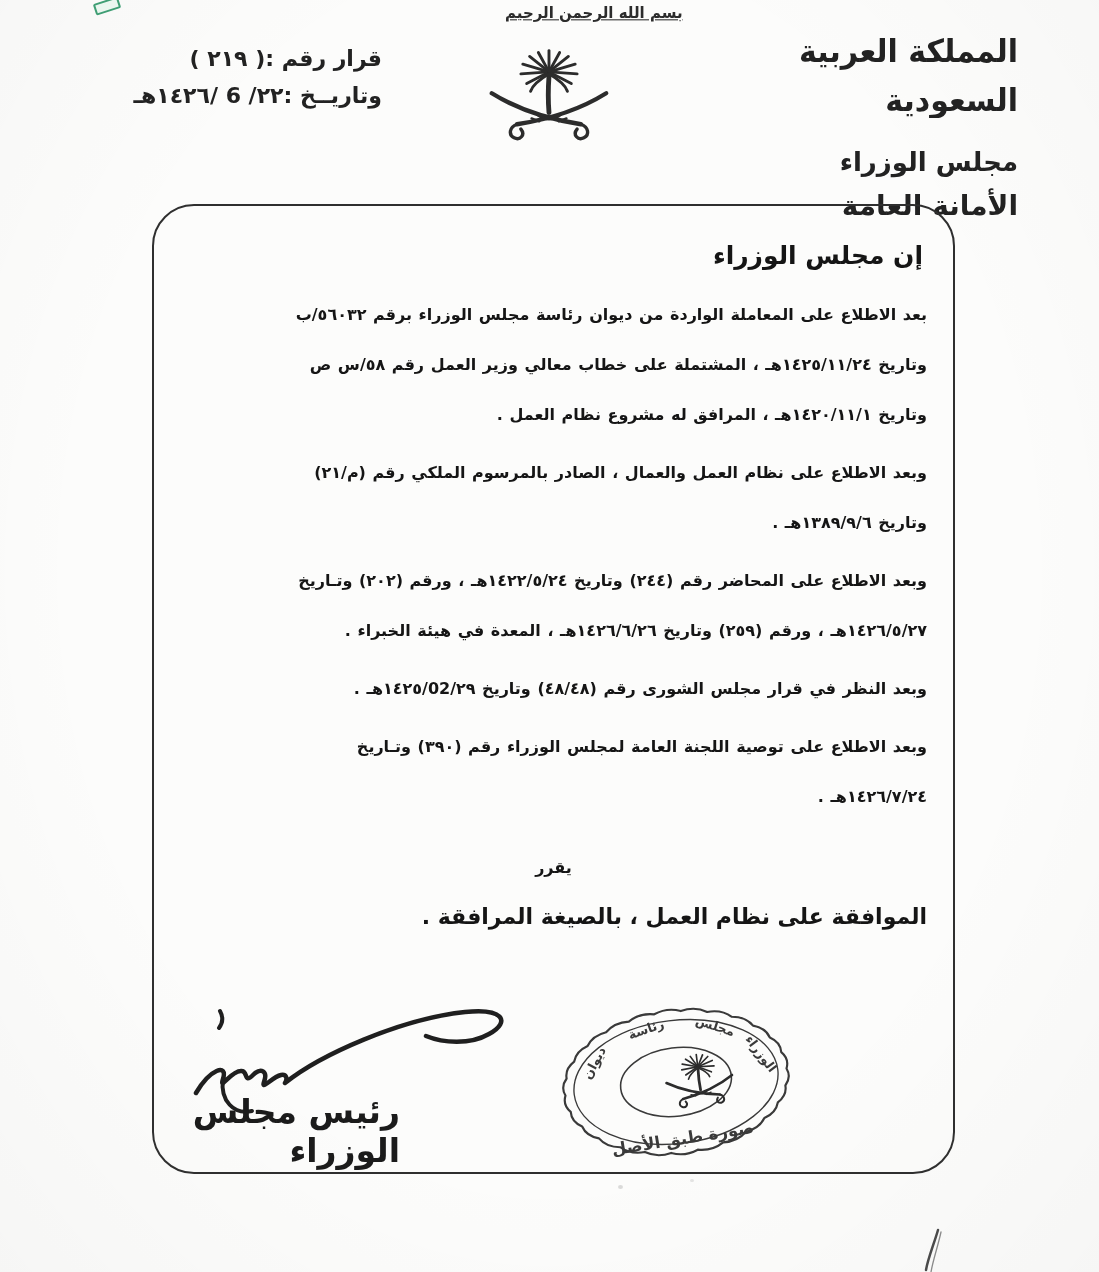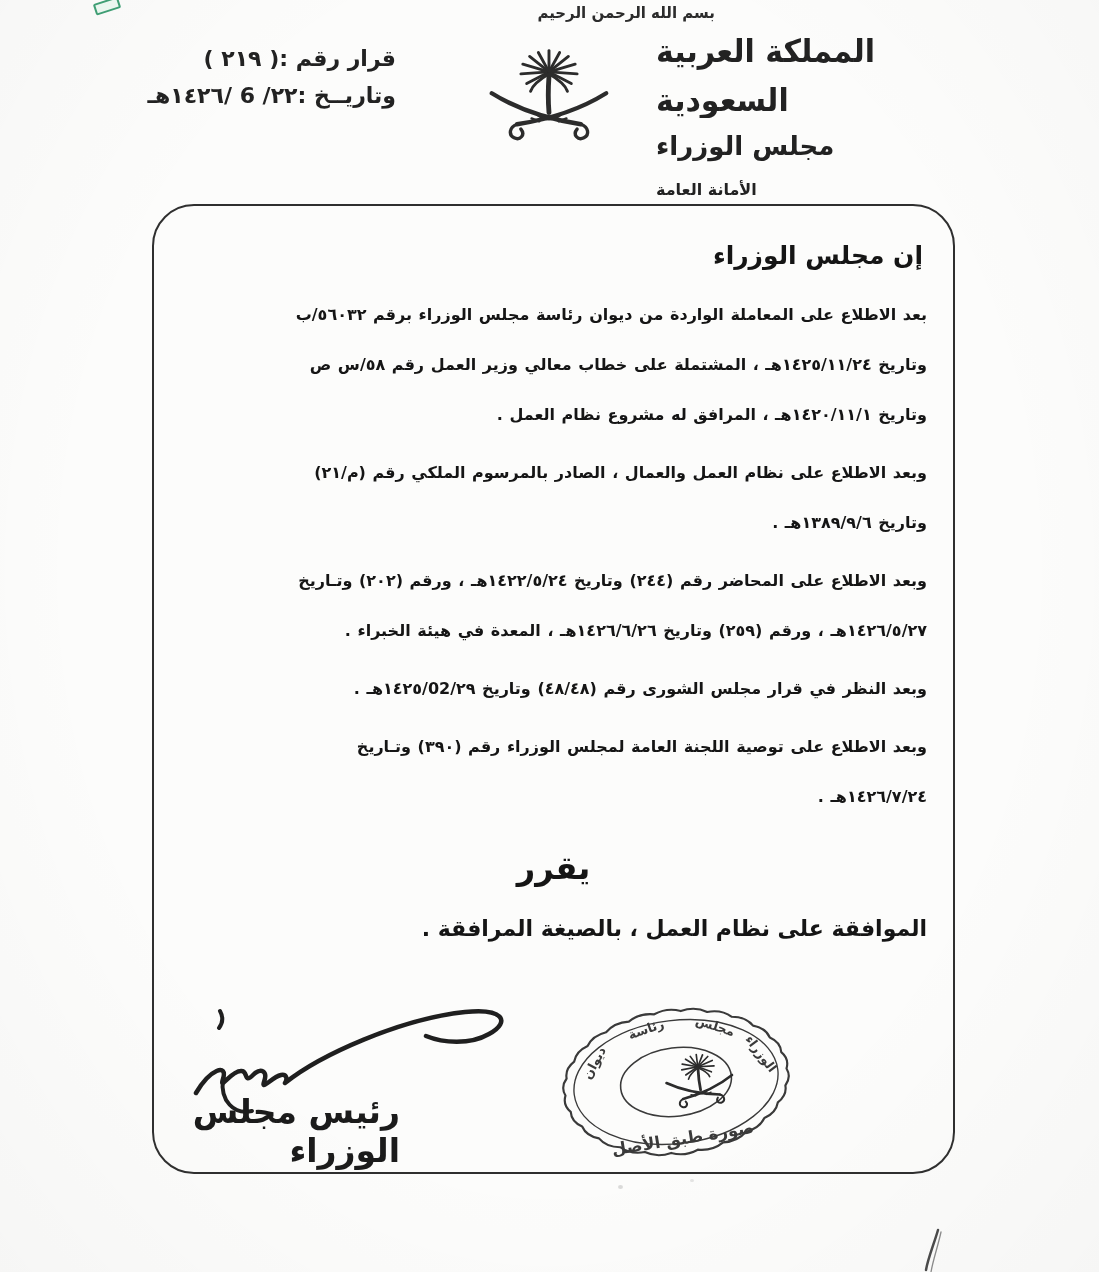--- a/index.html
+++ b/index.html
@@ -3,52 +3,53 @@
 <meta charset="utf-8">
 <style>
   html,body{margin:0;padding:0;background:#fcfcfb;}
   .page{
     position:relative;width:1099px;height:1272px;background:#fcfcfb;
     font-family:"DejaVu Sans",sans-serif;color:#161616;overflow:hidden;
     background-image:radial-gradient(ellipse at 50% 45%, rgba(255,255,255,0) 60%, rgba(0,0,0,0.025) 100%);
   }
   
   .bismillah{
-    position:absolute;top:4px;left:505px;width:210px;text-align:right;
+    position:absolute;top:4px;left:505px;width:210px;text-align:left;
     direction:rtl;font-size:15px;font-weight:bold;color:#2c2c2c;
     transform:scaleY(1.05);
+    text-decoration:underline;
   }
   .hdr-left{
-    position:absolute;top:40px;left:58px;width:338px;direction:rtl;text-align:right;
+    position:absolute;top:40px;left:44px;width:338px;direction:rtl;text-align:right;
     font-weight:bold;font-size:22px;line-height:37px;color:#222;
   }
   .hdr-right{
-    position:absolute;top:30px;left:656px;width:338px;direction:rtl;text-align:left;
+    position:absolute;top:30px;left:680px;width:338px;direction:rtl;text-align:right;
     font-weight:bold;color:#222;
   }
   .org1{font-size:30px;line-height:46px;transform:scaleY(1.05);}
-  .org2{font-size:26px;line-height:44px;margin-top:2px;}
-  .org3{font-size:16px;line-height:36px;margin-top:4px;}
+  .org2{font-size:26px;line-height:44px;margin-top:18px;}
+  .org3{font-size:28px;line-height:36px;margin-top:4px;}
   .emblem-main{position:absolute;top:42px;left:486px;width:126px;height:118px;}
   .green-mark{
     position:absolute;top:0;left:94px;width:22px;height:8px;
     border:2px solid #3f9e74;background:#eaf6ef;transform:rotate(-18deg);border-radius:2px;
   }
   
   .doc-box{
     position:absolute;top:204px;left:152px;width:803px;height:970px;
     border:2.5px solid #2f2f2f;border-radius:42px;box-sizing:border-box;
   }
   .doc-inner{
     position:absolute;left:0;top:0;right:0;padding:16px 26px 0 26px;
     direction:rtl;text-align:right;font-weight:bold;color:#151515;
   }
   .opening{font-size:25px;line-height:36px;margin:16px 4px 16px 0;}
   .par{font-size:16px;line-height:50px;margin:0 0 8px 0;white-space:pre-line;word-spacing:1px;}
-  .decide-heading{font-size:32px;line-height:40px;margin:26px 0 12px 0;text-align:center;}
+  .decide-heading{font-size:16px;line-height:40px;margin:26px 0 0 0;text-align:center;}
   .decision-line{font-size:22px;line-height:58px;white-space:pre-line;}
   
   .sig-svg{position:absolute;left:160px;top:985px;width:380px;height:150px;}
   .sig-label{
     position:absolute;left:150px;top:1092px;width:250px;text-align:right;
     direction:rtl;font-weight:bold;font-size:33px;color:#1b1b1b;
   }
   .stamp-svg{position:absolute;left:550px;top:998px;width:252px;height:168px;transform:rotate(-7deg);}
   .stamp-svg text{font-family:"DejaVu Sans",sans-serif;font-weight:bold;fill:#3a3a3a;}
   .pen-mark{position:absolute;left:916px;top:1228px;width:36px;height:44px;}

